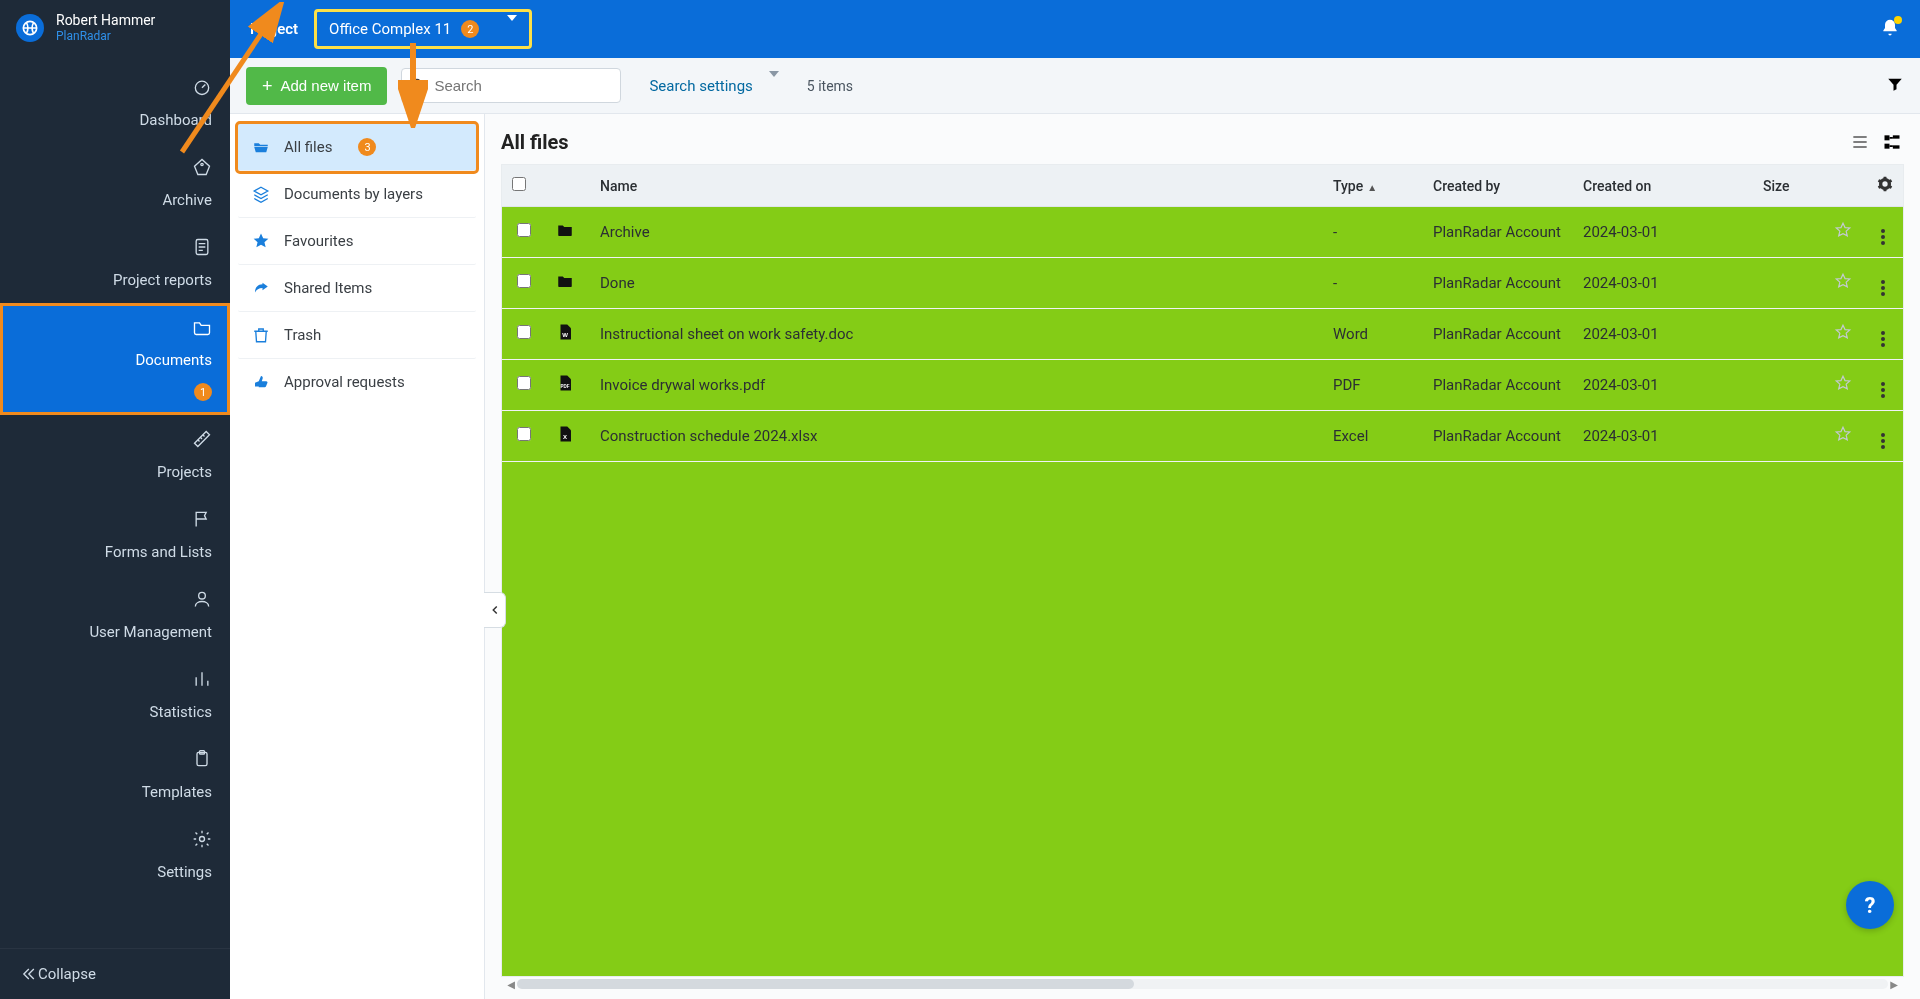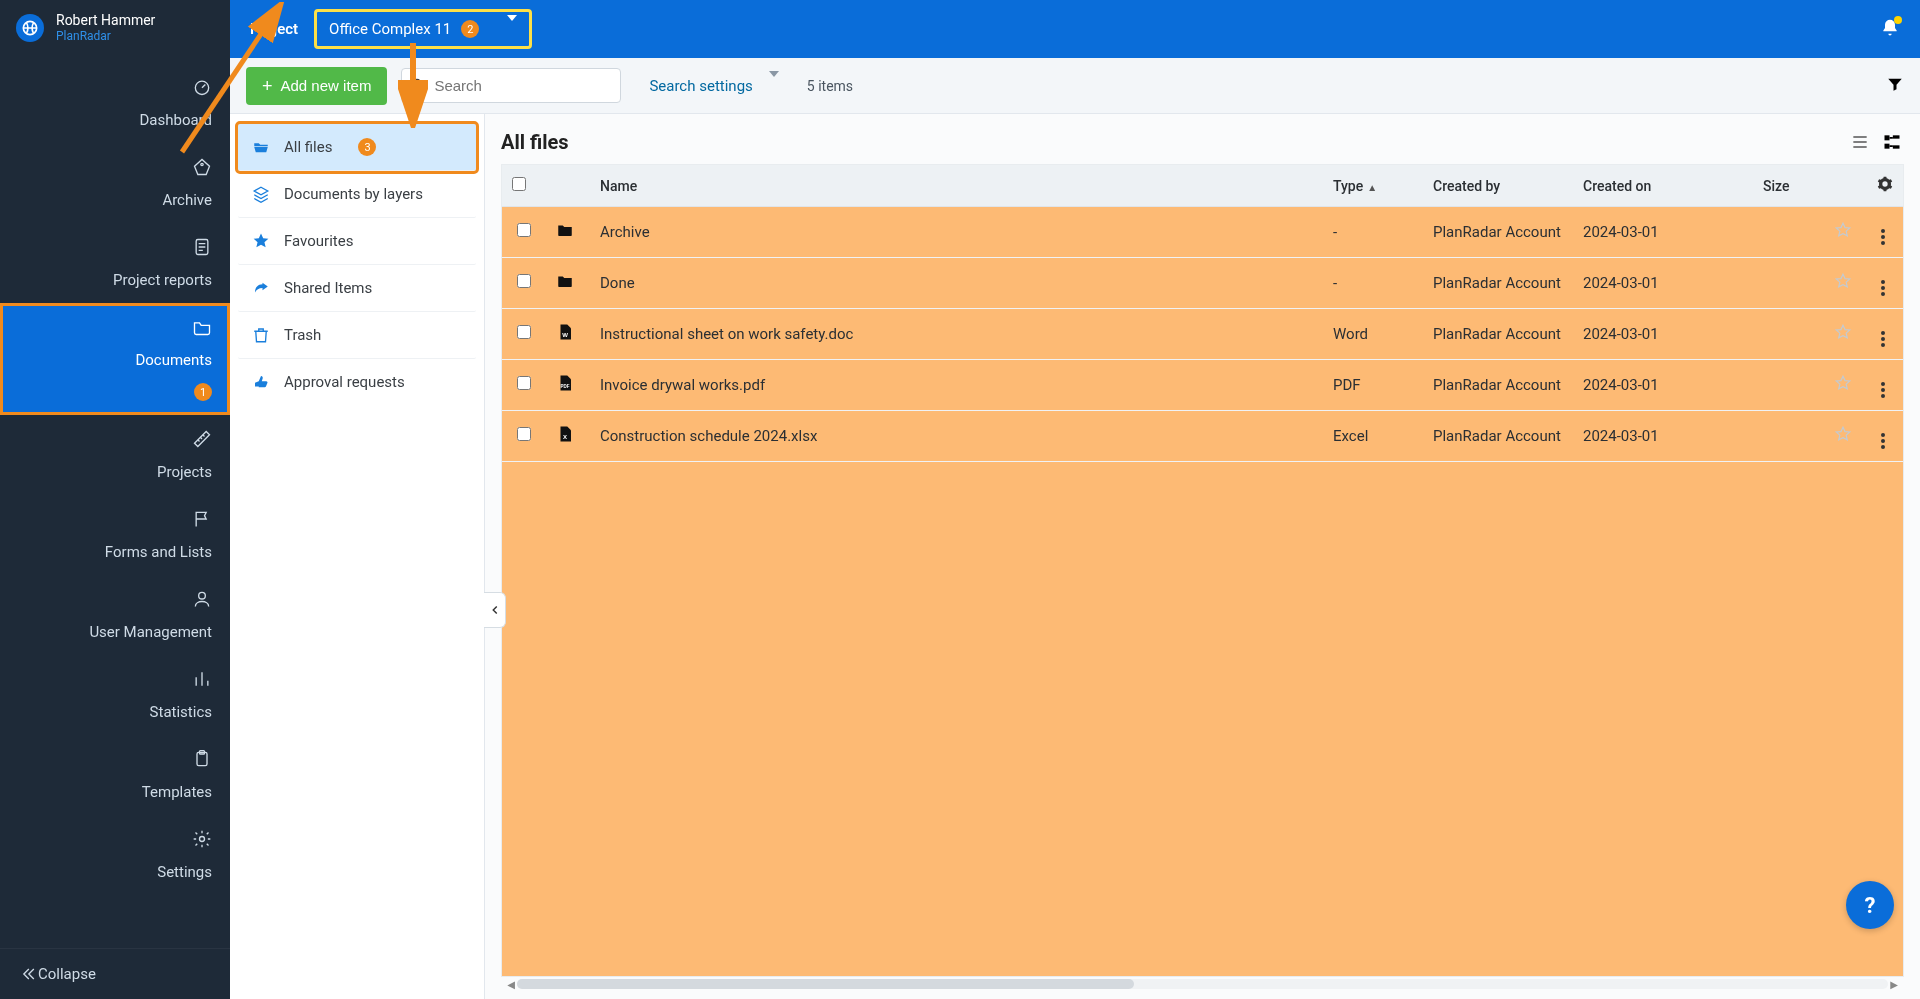--- a/index.html
+++ b/index.html
@@ -62,21 +62,21 @@
   .tree-badge { background: #f08a1d; color: #fff; font-size: 11px; border-radius: 50%; width: 18px; height: 18px; display: flex; align-items: center; justify-content: center; margin-left: 12px; }
 
   
   .table-panel { flex: 1; display: flex; flex-direction: column; min-width: 0; background: #fafbfc; padding: 16px 16px 8px 16px;}
   .table-head-row { display: flex; align-items: center; justify-content: space-between; margin-bottom: 10px; }
   .panel-title { font-size: 20px; font-weight: 700; color: #222; }
   .view-toggles { display: flex; gap: 8px; }
   .view-btn { width: 24px; height: 24px; display: flex; align-items: center; justify-content: center; cursor: pointer; color: #555;}
   .view-btn.active { color: #000; }
 
-  .data-table-wrap { flex: 1; overflow: auto; border: 1px solid #e8ecef; background: #fdba74;}
+  .data-table-wrap { flex: 1; overflow: auto; border: 1px solid #e8ecef; background: #84cc16;}
   table.data-table { width: 100%; border-collapse: collapse; table-layout: fixed;}
   table.data-table th { text-align: left; font-weight: 500; font-size: 14px; color: #2b2f33; background: #edf1f4; padding: 11px 10px; border-bottom: 1px solid #e0e5ea; position: sticky; top: 0;}
   table.data-table td { padding: 12px 10px; font-size: 15px; color: #2b2f33; border-bottom: 1px solid #f0f2f5; vertical-align: middle;}
   col.chk { width: 44px; }
   col.icon { width: 44px; }
   col.name { width: auto; }
   col.type { width: 100px; }
   col.created-by { width: 150px; }
   col.created-on { width: 180px; }
   col.size { width: 70px; }

